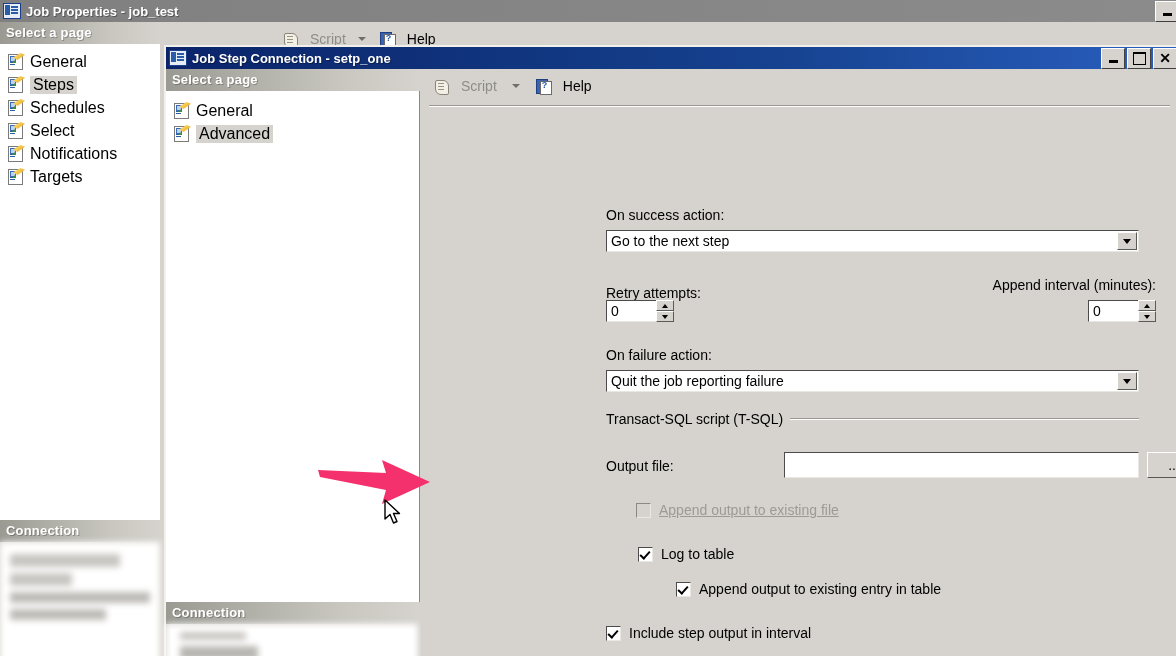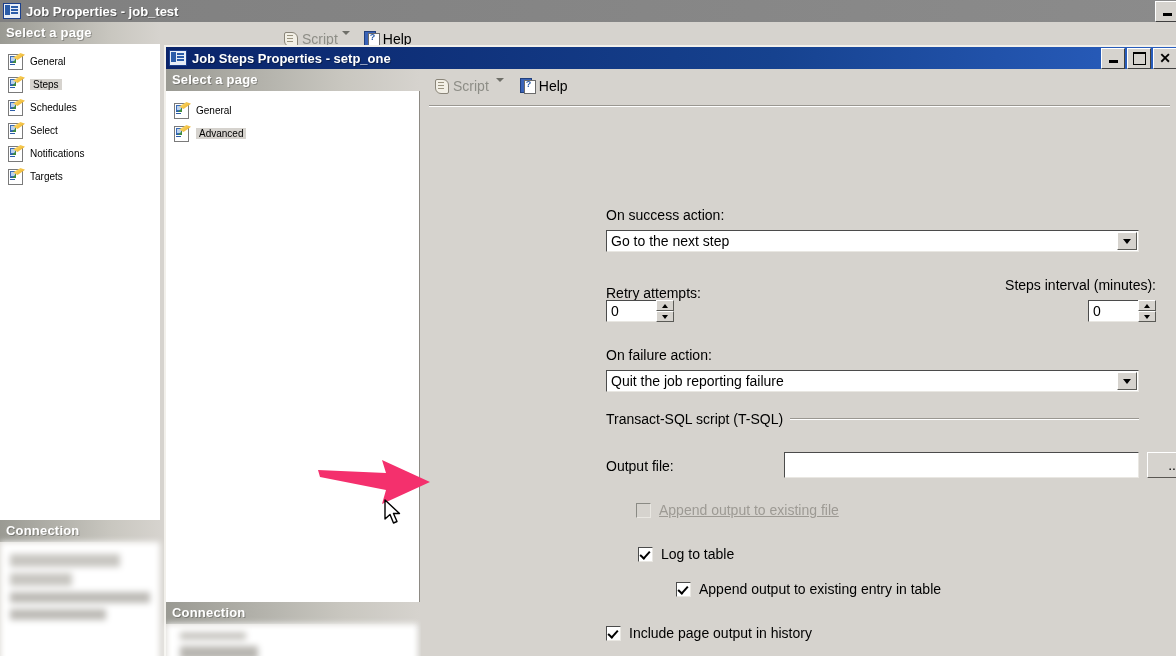--- a/index.html
+++ b/index.html
@@ -39,34 +39,34 @@
 
   
   .sect-hdr{
     height:22px;line-height:22px;padding-left:6px;font-weight:bold;font-size:13px;
     color:#fff;letter-spacing:.2px;
     background:linear-gradient(to right,#9a9a93,#c9c7c0 70%,#d6d3ce);
     text-shadow:1px 1px 0 rgba(0,0,0,.25);
   }
   .pagelist{background:#fff;}
   .pageitem{display:flex;align-items:center;height:23px;padding-left:8px;}
-  .pageitem .lbl{margin-left:6px;font-size:10px;}
+  .pageitem .lbl{margin-left:6px;font-size:16px;}
   .pageitem .lbl.sel{background:#d6d3ce;padding:0 3px;}
   .pgicon{width:16px;height:15px;position:relative;flex:none;}
   .pgicon .sheet{position:absolute;left:0;top:0;width:13px;height:14px;background:#fff;border:1px solid #7a7a7a;}
   .pgicon .ln{position:absolute;left:2px;width:5px;height:1px;background:#2b5ca8;}
   .pgicon .b1{position:absolute;left:1.5px;top:2px;width:4px;height:4px;background:#bcd2ef;border:1px solid #3a6bb5;}
   .pgicon .pen{position:absolute;left:5px;top:-1px;width:12px;height:8px;
     background:linear-gradient(135deg,#ffe680,#e8a313);
     clip-path:polygon(0% 55%,62% 0%,100% 22%,38% 86%);}
   .pgicon .pentip{position:absolute;left:4px;top:5px;width:4px;height:4px;background:#3f8c3f;
     clip-path:polygon(100% 0,100% 100%,0 100%);}
 
   .toolbar{display:flex;align-items:center;height:26px;padding-left:10px;gap:6px;}
-  .tbitem{display:flex;align-items:flex-start;gap:4px;font-size:14px;}
+  .tbitem{display:flex;align-items:center;gap:12px;font-size:14px;}
   .tbitem.disabled{color:#8d8d86;}
   .scroll-icon{width:16px;height:15px;position:relative;flex:none;}
   .scroll-icon .body{position:absolute;left:2px;top:1px;width:12px;height:13px;
     border:1.5px solid #8a8579;border-radius:2px 6px 2px 6px;background:#f2efe6;}
   .scroll-icon .l{position:absolute;left:5px;width:6px;height:1px;background:#9a937f;}
   .help-icon{width:15px;height:15px;position:relative;flex:none;}
   .help-icon .bk{position:absolute;left:0;top:0;width:10px;height:13px;background:#3a63b8;border:1px solid #22407c;}
   .help-icon .pg{position:absolute;left:4px;top:2px;width:10px;height:12px;background:#fff;border:1px solid #6b6b6b;}
   .help-icon .q{position:absolute;left:6px;top:2px;font-size:9px;color:#2b5ca8;font-weight:bold;line-height:1;}
   .caret{width:0;height:0;border-left:4px solid transparent;border-right:4px solid transparent;border-top:4px solid #6f6f68;}
@@ -236,21 +236,21 @@
         </span>
       <span>Help</span>
     </span>
   </div>
 </div>
 
 <div class="win" style="left:164px;top:45px;width:1012px;height:611px;border-left:2px solid #f2f0eb;border-top:2px solid #f2f0eb;box-shadow:2px 2px 0 #6f6d68;">
 
   <div class="titlebar active" style="width:1008px;">
     <span class="appicon"></span>
-    <span class="title-text">Job Steps Properties - setp_one</span>
+    <span class="title-text">Job Step Connection - setp_one</span>
     <span class="tb-spacer"></span>
     <span class="winbtn">
         <span class="g-min"></span>
       </span>
     <span class="winbtn">
         <span class="g-max"></span>
       </span>
     <span class="winbtn">
         <span class="g-close">✕</span>
       </span>
@@ -329,21 +329,21 @@
         <div class="btns">
             <span class="up">
               <i></i>
             </span>
             <span class="dn">
               <i></i>
             </span>
           </div>
       </div>
 
-      <div class="lbl-txt" style="position:absolute;right:22px;top:164px;">Steps interval (minutes):</div>
+      <div class="lbl-txt" style="position:absolute;right:22px;top:164px;">Append interval (minutes):</div>
       <div class="spin" style="position:absolute;right:22px;top:187px;">
         <div class="fld">0</div>
         <div class="btns">
             <span class="up">
               <i></i>
             </span>
             <span class="dn">
               <i></i>
             </span>
           </div>
@@ -376,21 +376,21 @@
         <span>Log to table</span>
       </div>
 
       <div class="cb" style="position:absolute;left:215px;top:468px;margin-left:40px;">
         <span class="cbbox checked"></span>
         <span>Append output to existing entry in table</span>
       </div>
 
       <div class="cb" style="position:absolute;left:185px;top:512px;">
         <span class="cbbox checked"></span>
-        <span>Include page output in history</span>
+        <span>Include step output in interval</span>
       </div>
 
     </div>
   </div>
 </div>
 
 <svg style="position:absolute;left:318px;top:460px;width:112px;height:44px;pointer-events:none;" viewBox="0 0 112 44">
   <path d="M0 10 L68 13 L64 0 L112 22 L64 44 L68 30 L2 17 Z" fill="#f4306d"></path>
 </svg>
 

